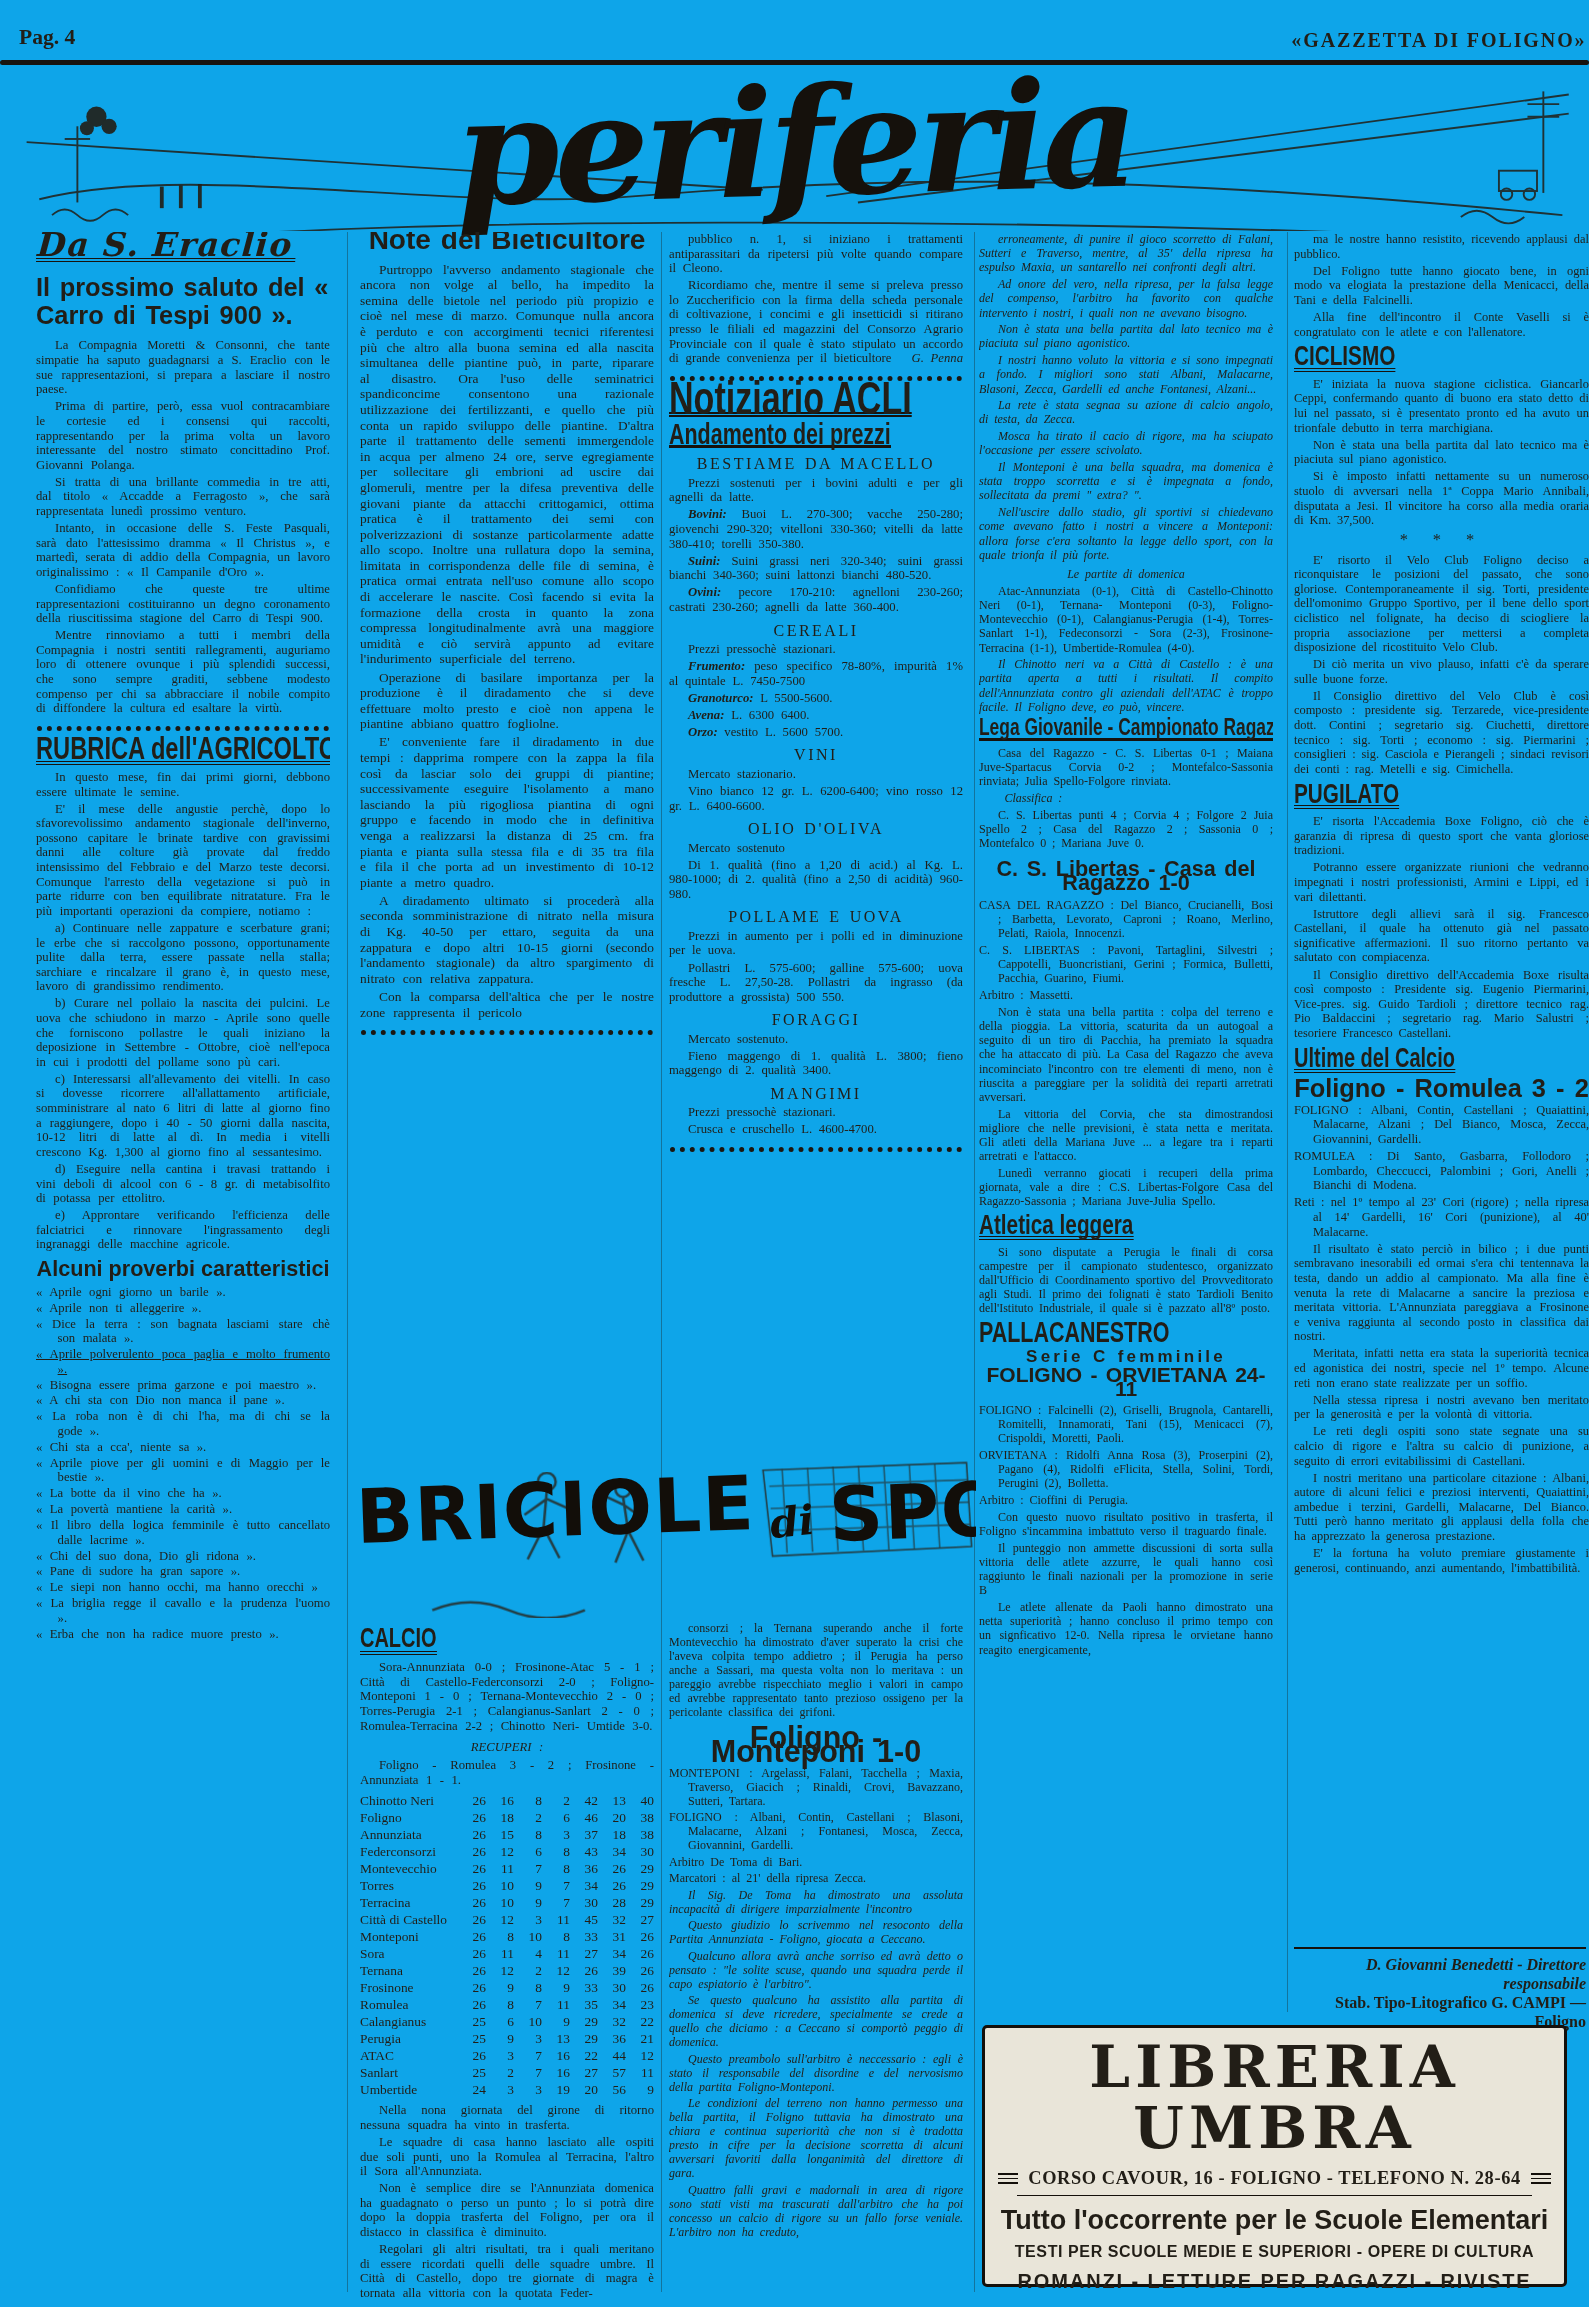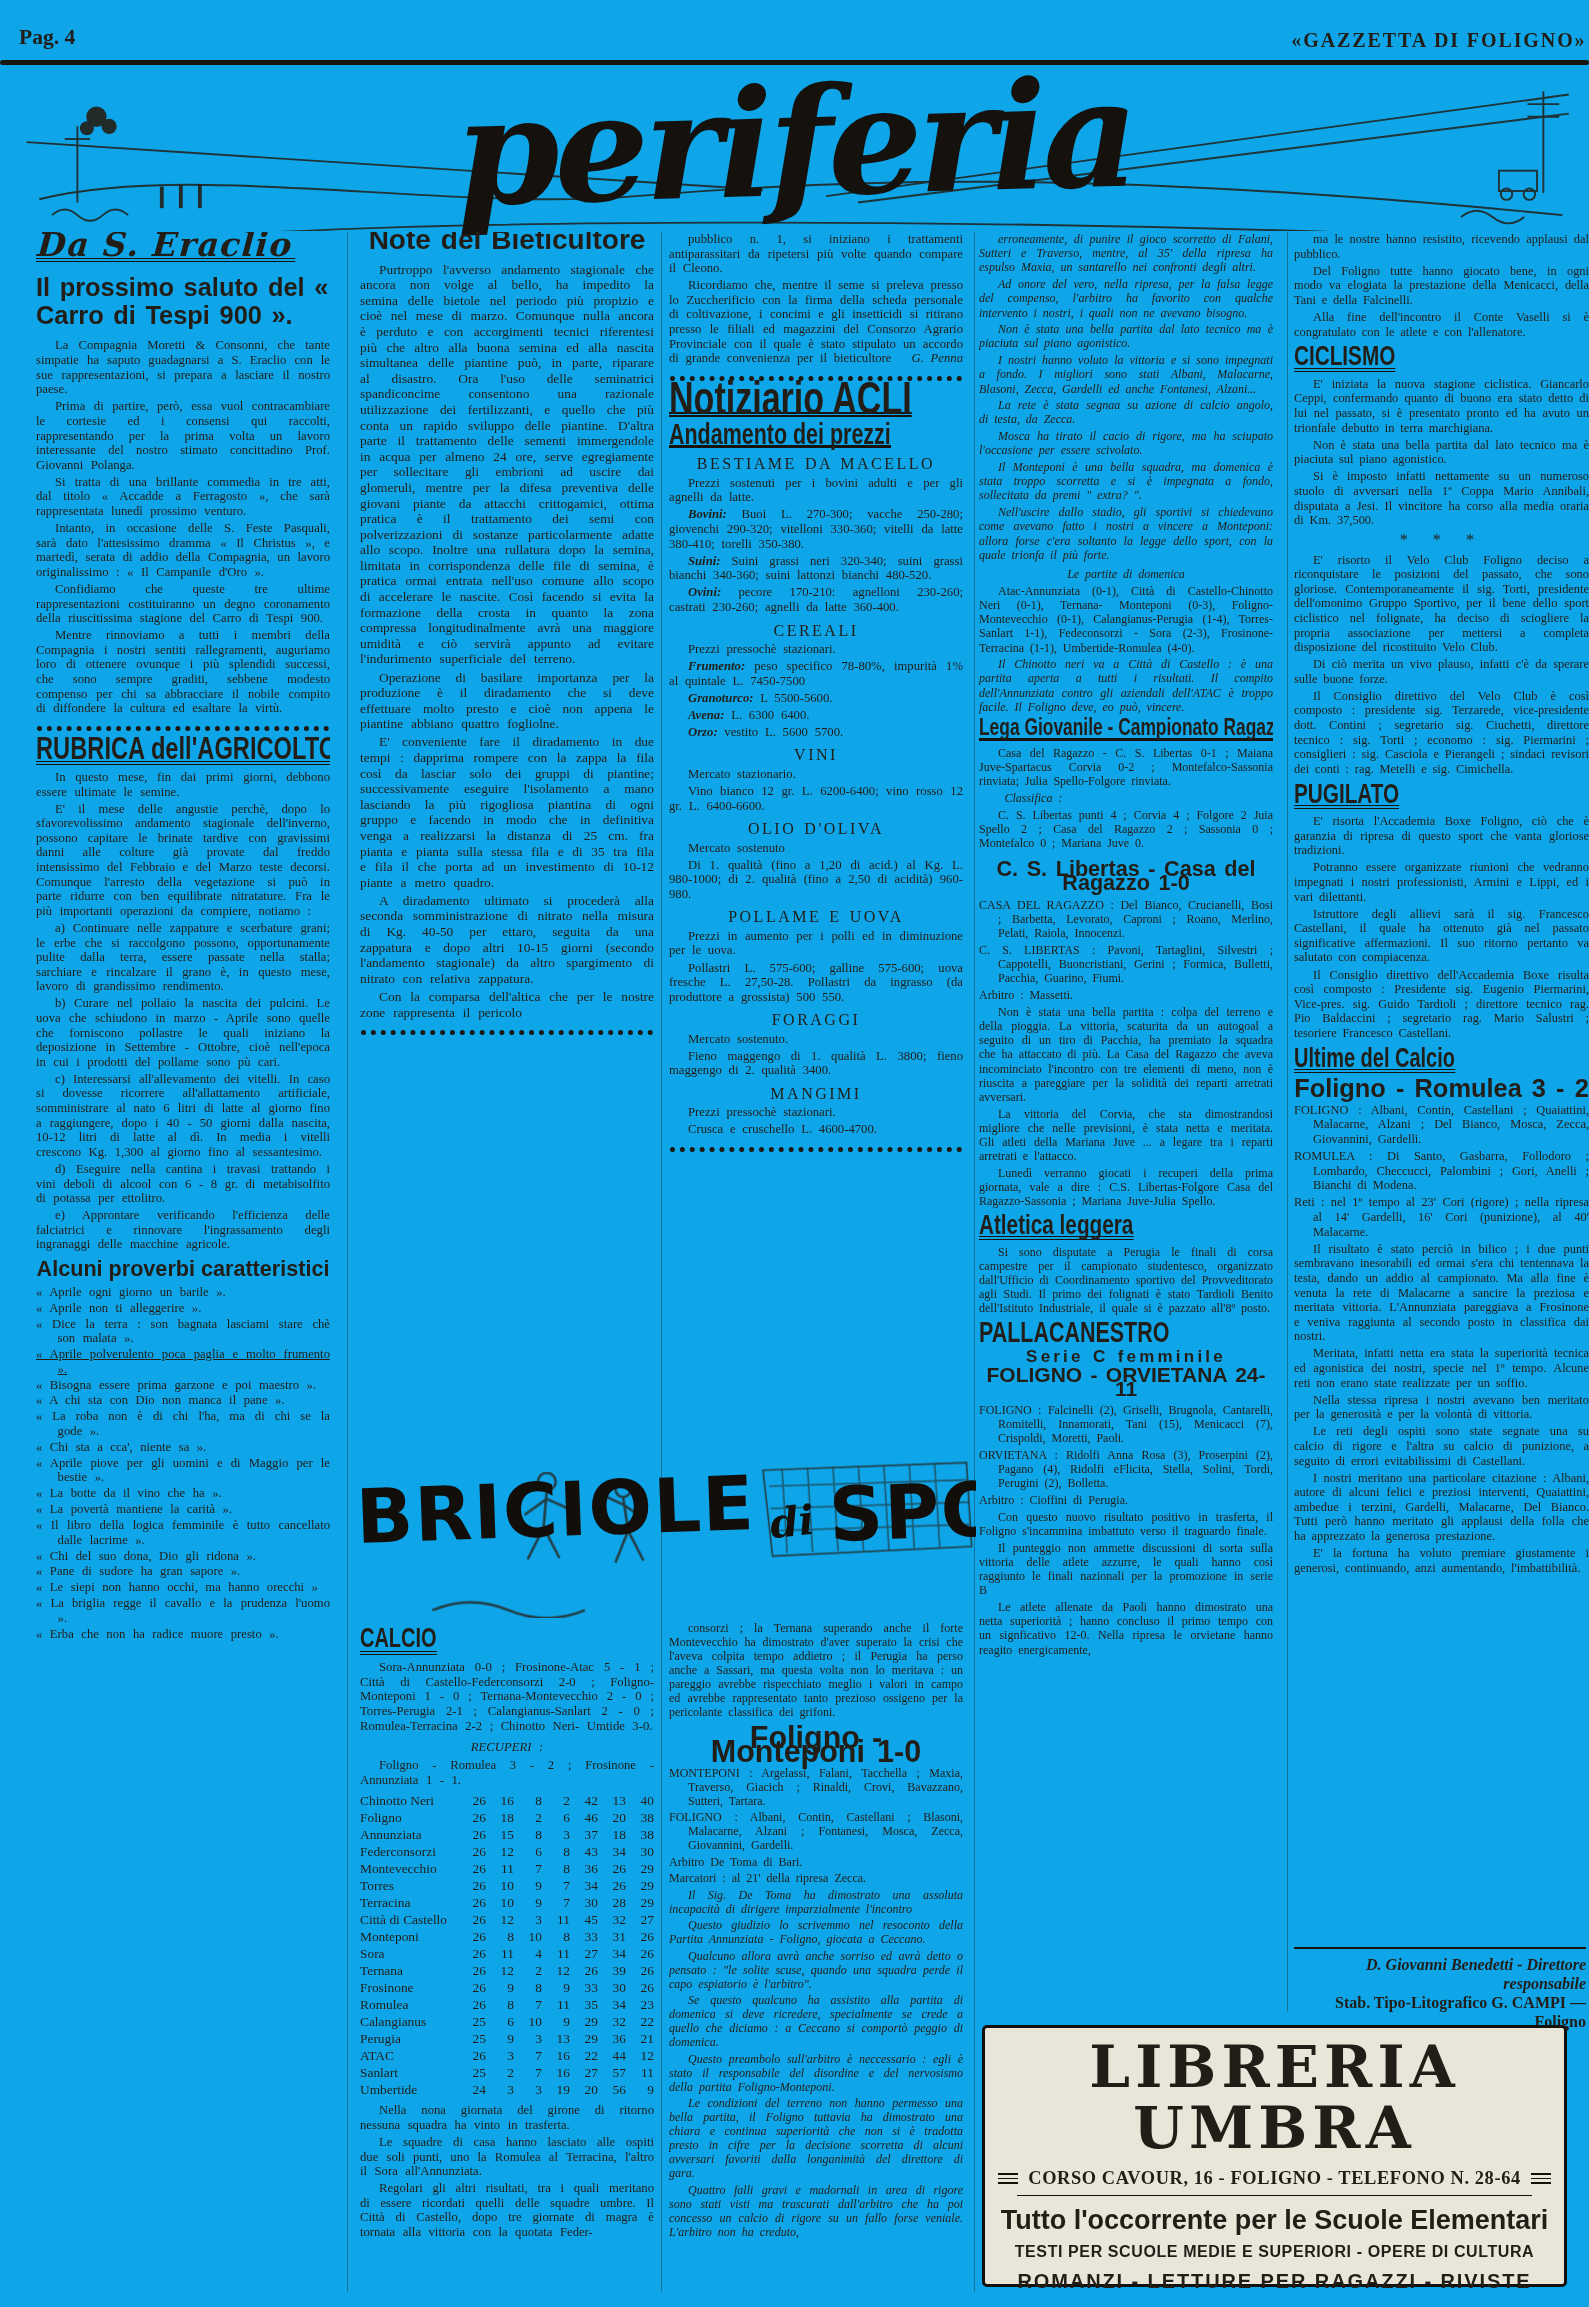--- a/index.html
+++ b/index.html
@@ -418,20 +418,21 @@
             <td class="n">20</td>
             <td class="n">56</td>
             <td class="n">9</td>
           </tr>
         </tbody>
     </table>
     <div>
 
     <p class="par">Nella nona giornata del girone di ritorno nessuna squadra ha vinto in trasferta.</p>
         <p class="par">Le squadre di casa hanno lasciato alle ospiti due soli punti, uno la Romulea al Terracina, l'altro il Sora all'Annunziata.</p>
+        <p class="par">Non è semplice dire se l'Annunziata domenica ha guadagnato o perso un punto ; lo si potrà dire dopo la doppia trasferta del Foligno, per ora il distacco in classifica è diminuito.</p>
         <p class="par">Regolari gli altri risultati, tra i quali meritano di essere ricordati quelli delle squadre umbre. Il Città di Castello, dopo tre giornate di magra è tornata alla vittoria con la quotata Feder-</p>
       </div>
   </div>
 
   <div class="col" id="c3top" style="left:669px;top:232px;width:294px;height:1233px;word-spacing:.28em;">
     <div>
 
     <p class="par">pubblico n. 1, si iniziano i trattamenti antiparassitari da ripetersi più volte quando compare il Cleono.</p>
         <p class="par">Ricordiamo che, mentre il seme si preleva presso lo Zuccherificio con la firma della scheda personale di coltivazione, i concimi e gli insetticidi si ritirano presso le filiali ed  magazzini del Consorzo Agrario Provinciale con il quale è stato stipulato un accordo di grande convenienza per il bieticultore</p>
       </div>

